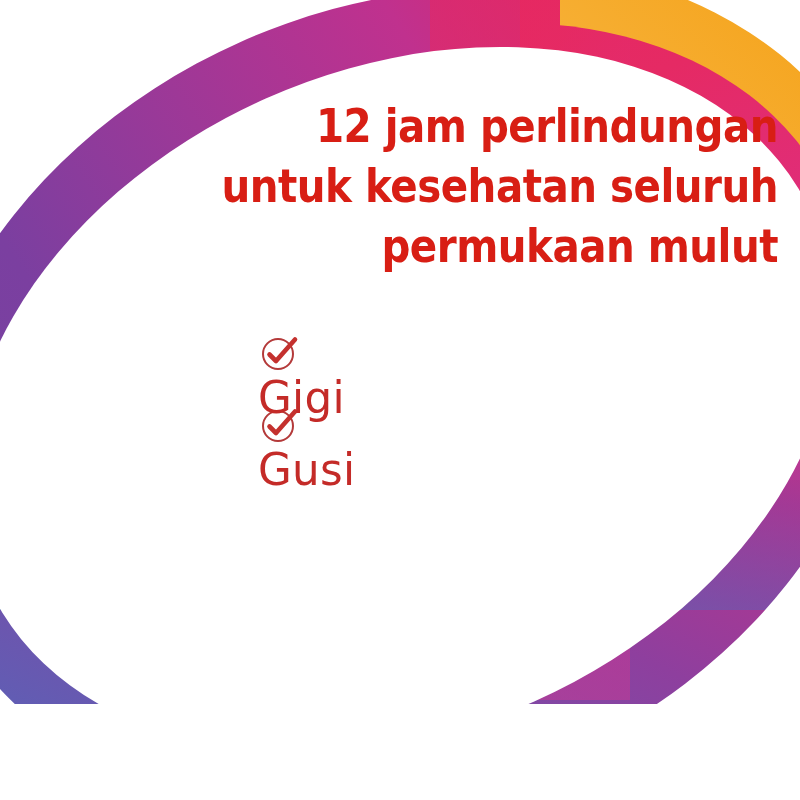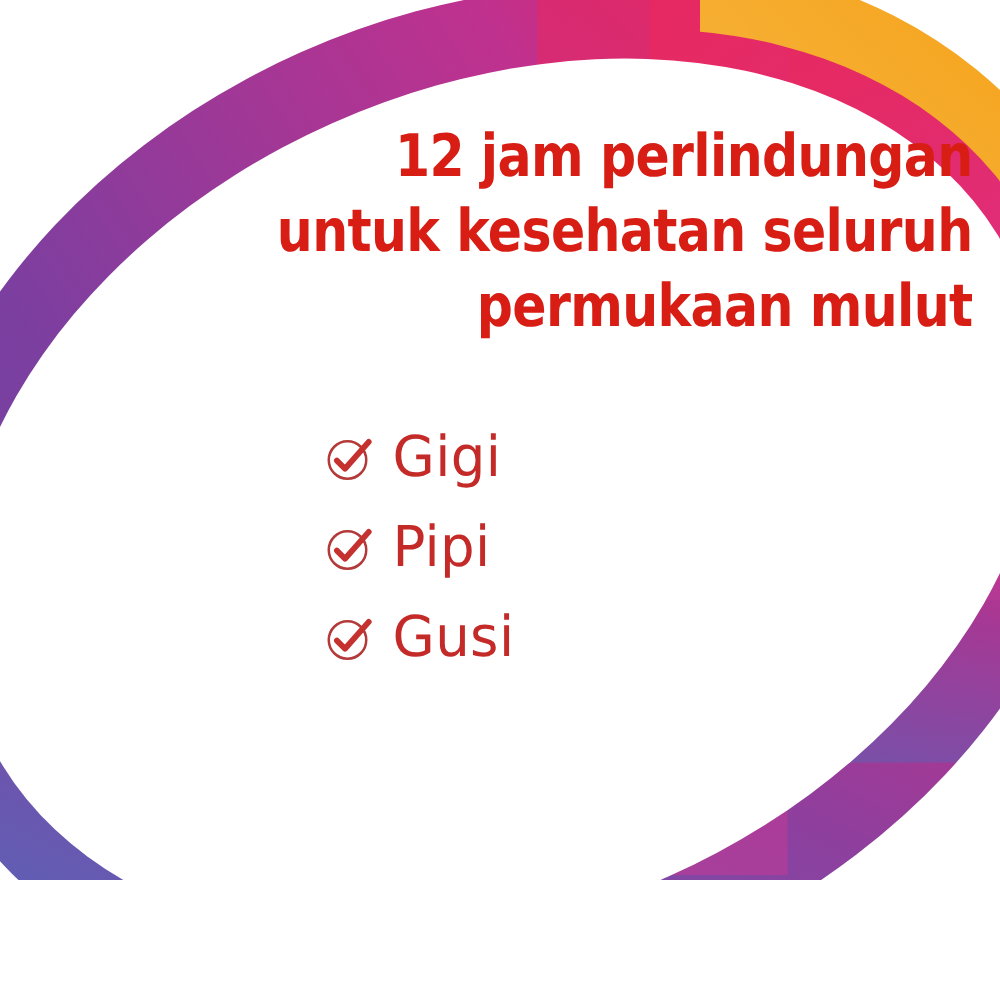--- a/index.html
+++ b/index.html
@@ -43,22 +43,22 @@
 
   
   .bullets{
     position:absolute;
     left:258px;
     top:330px;
     width:420px;
   }
   .bullet-row{
     display:flex;
-    align-items:center;
     height:72px;
+    flex-direction:column;
   }
   .bullet-icon{
     width:44px;
     height:44px;
     flex:0 0 44px;
     margin-right:12px;
     display:block;
   }
   .bullet-label{
     font-family:"DejaVu Sans", sans-serif;
@@ -149,27 +149,20 @@
 
     <div class="bullet-row">
       <svg class="bullet-icon" viewBox="0 0 44 44" aria-hidden="true">
         <circle cx="20" cy="24" r="15" fill="none" stroke="#B43A3A" stroke-width="2"></circle>
         <path d="M11.5 24.5 L18 31 L37 9.5" fill="none" stroke="#C4312E" stroke-width="4.6" stroke-linecap="round" stroke-linejoin="round"></path>
       </svg>
       <span class="bullet-label">Gigi</span>
     </div>
 
 
-    <div class="bullet-row">
-      <svg class="bullet-icon" viewBox="0 0 44 44" aria-hidden="true">
-        <circle cx="20" cy="24" r="15" fill="none" stroke="#B43A3A" stroke-width="2"></circle>
-        <path d="M11.5 24.5 L18 31 L37 9.5" fill="none" stroke="#C4312E" stroke-width="4.6" stroke-linecap="round" stroke-linejoin="round"></path>
-      </svg>
-      <span class="bullet-label">Pipi</span>
-    </div>
 
     <div class="bullet-row">
       <svg class="bullet-icon" viewBox="0 0 44 44" aria-hidden="true">
         <circle cx="20" cy="24" r="15" fill="none" stroke="#B43A3A" stroke-width="2"></circle>
         <path d="M11.5 24.5 L18 31 L37 9.5" fill="none" stroke="#C4312E" stroke-width="4.6" stroke-linecap="round" stroke-linejoin="round"></path>
       </svg>
       <span class="bullet-label">Gusi</span>
     </div>
 
   </div>

